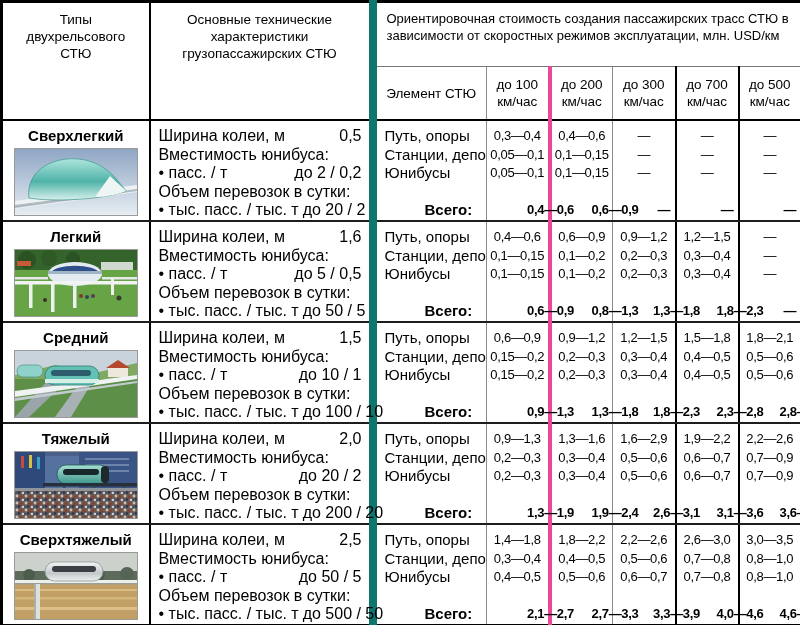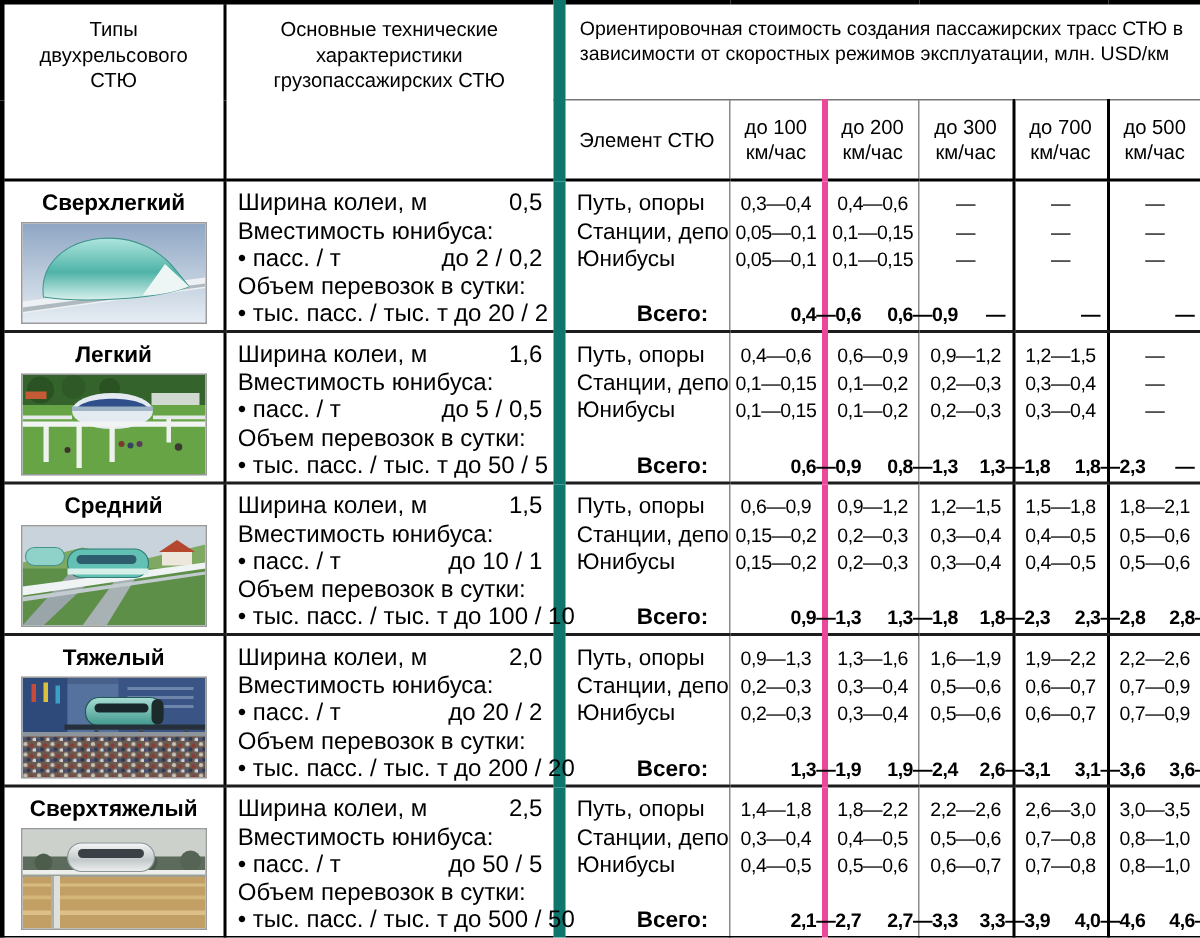--- a/index.html
+++ b/index.html
@@ -483,21 +483,21 @@
           <td class="col-val v2">
             <div class="stack val-stack">
               <div class="val-line">1,3—1,6</div>
               <div class="val-line">0,3—0,4</div>
               <div class="val-line">0,3—0,4</div>
               <div class="val-line total">1,9—2,4</div>
             </div>
           </td>
           <td class="col-val v3">
             <div class="stack val-stack">
-              <div class="val-line">1,6—1,9</div>
+              <div class="val-line">1,6—2,9</div>
               <div class="val-line">0,5—0,6</div>
               <div class="val-line">0,5—0,6</div>
               <div class="val-line total">2,6—3,1</div>
             </div>
           </td>
           <td class="col-val v4">
             <div class="stack val-stack">
               <div class="val-line">1,9—2,2</div>
               <div class="val-line">0,6—0,7</div>
               <div class="val-line">0,6—0,7</div>

